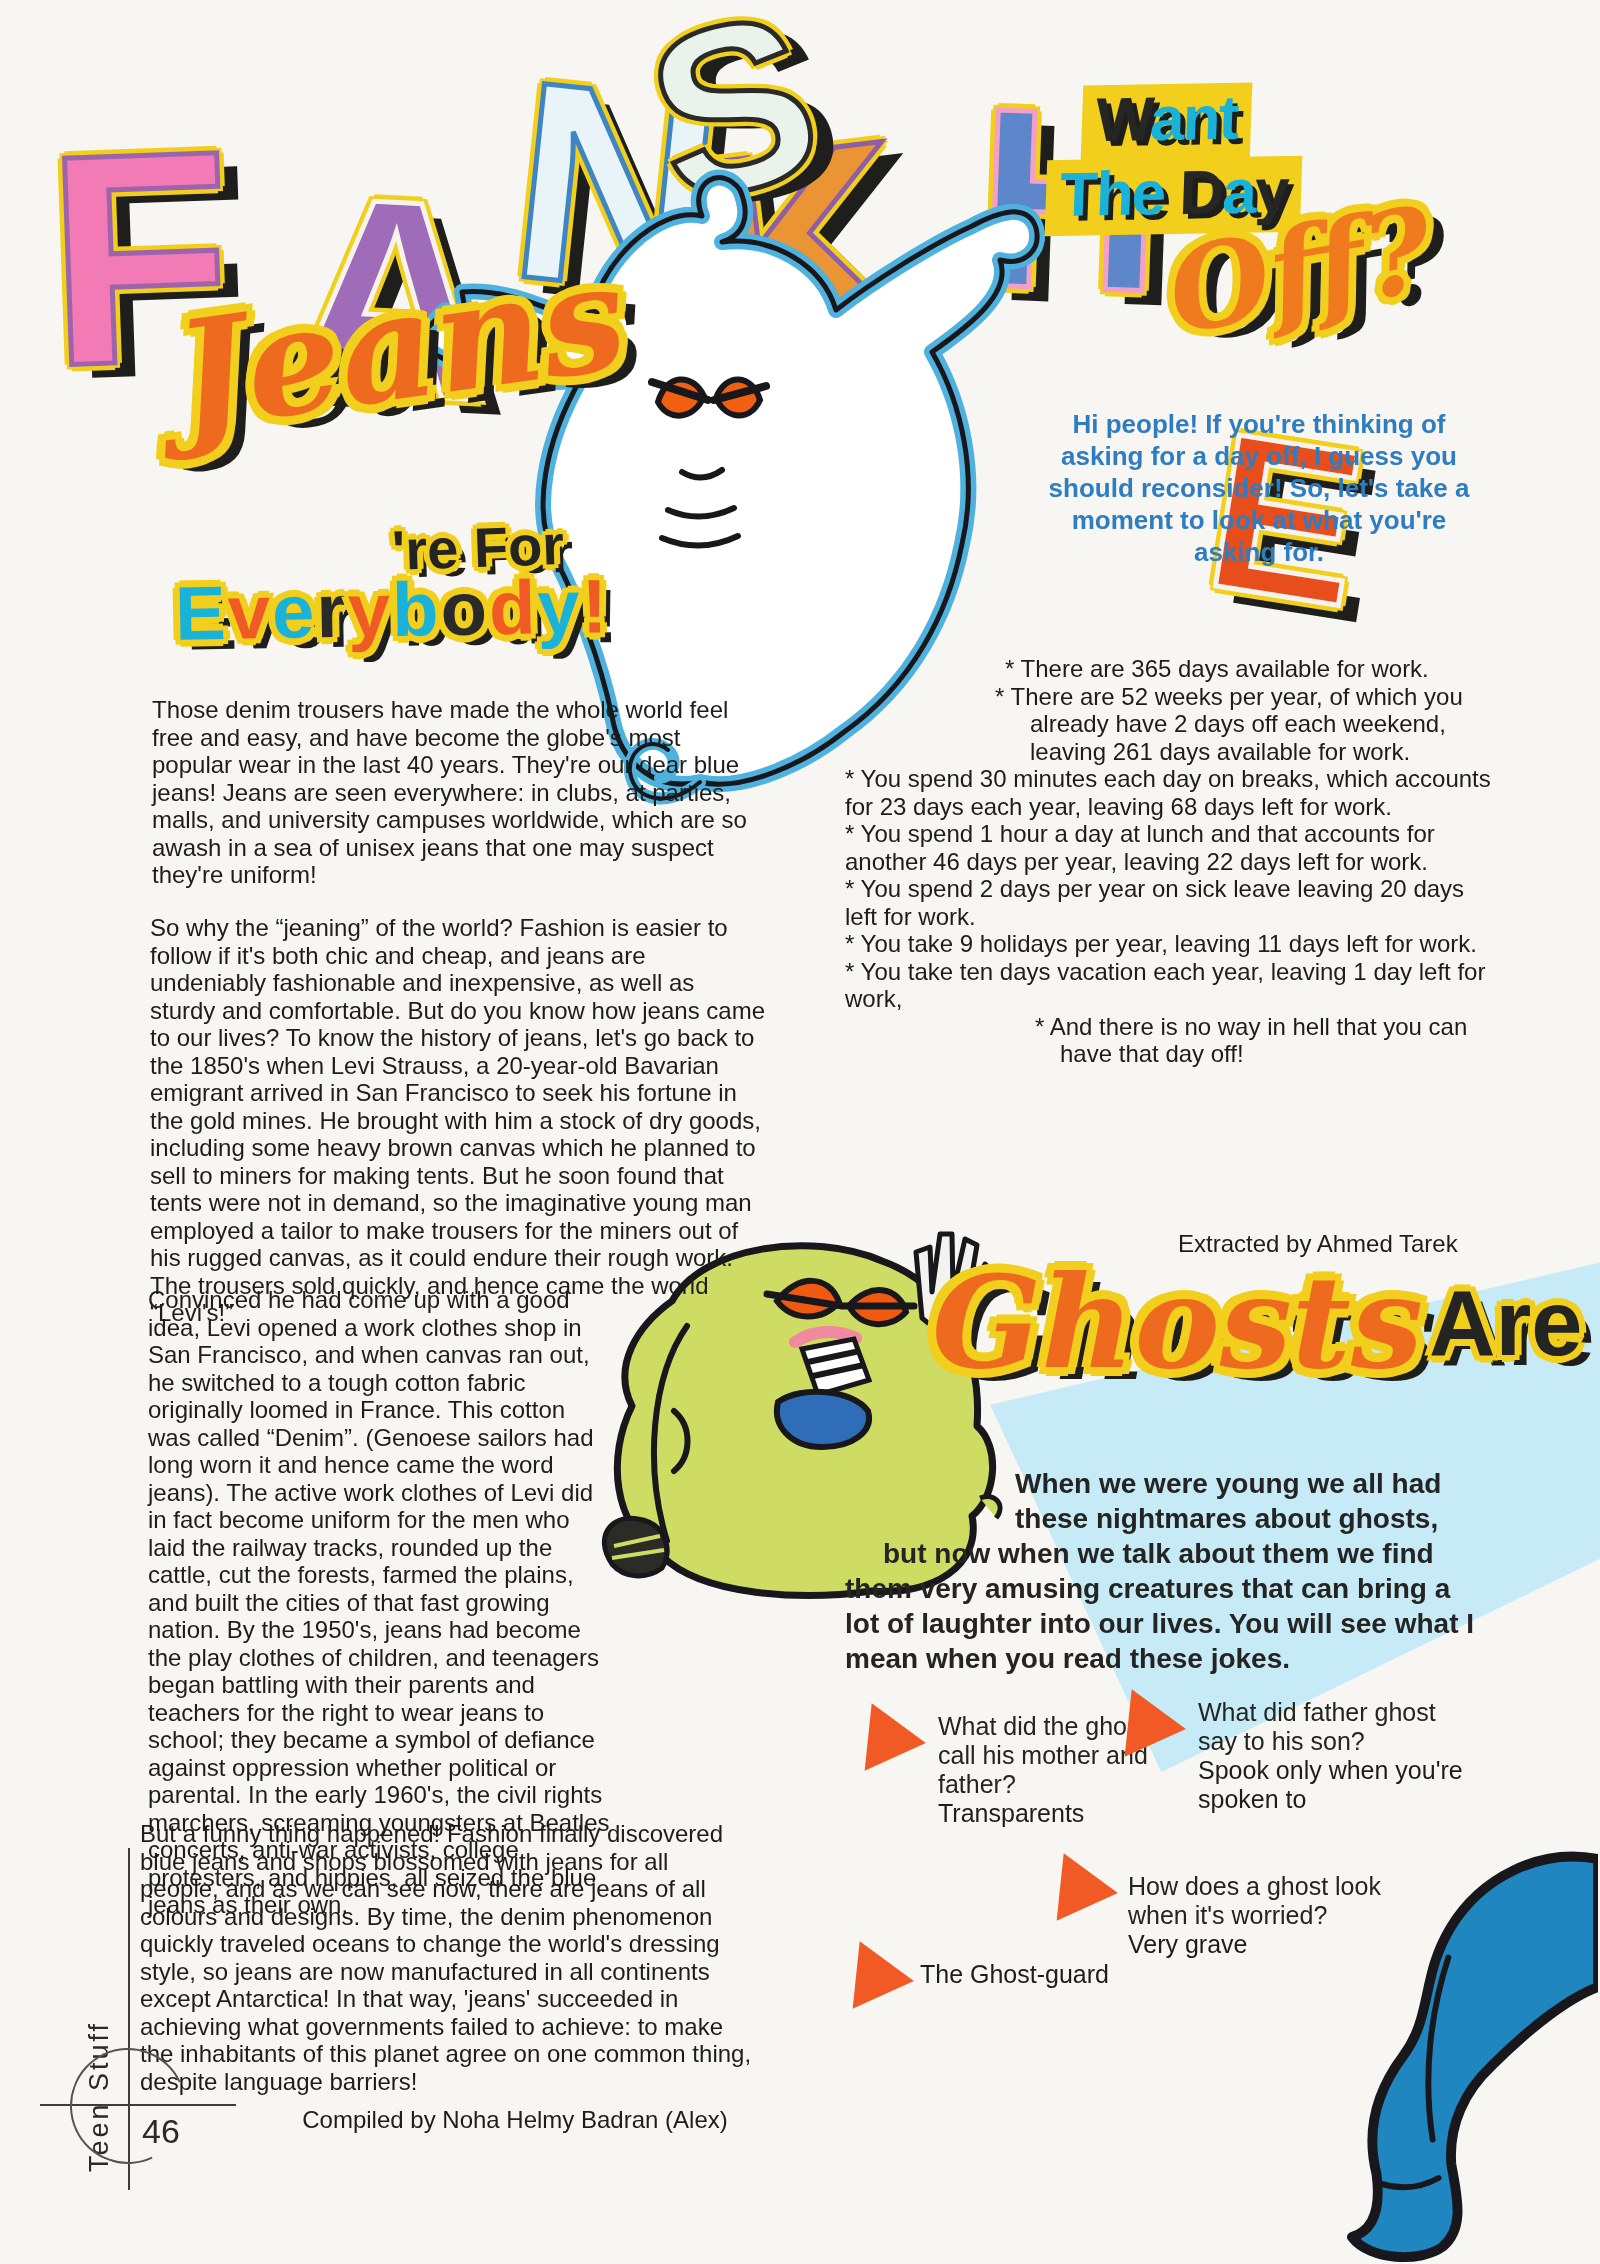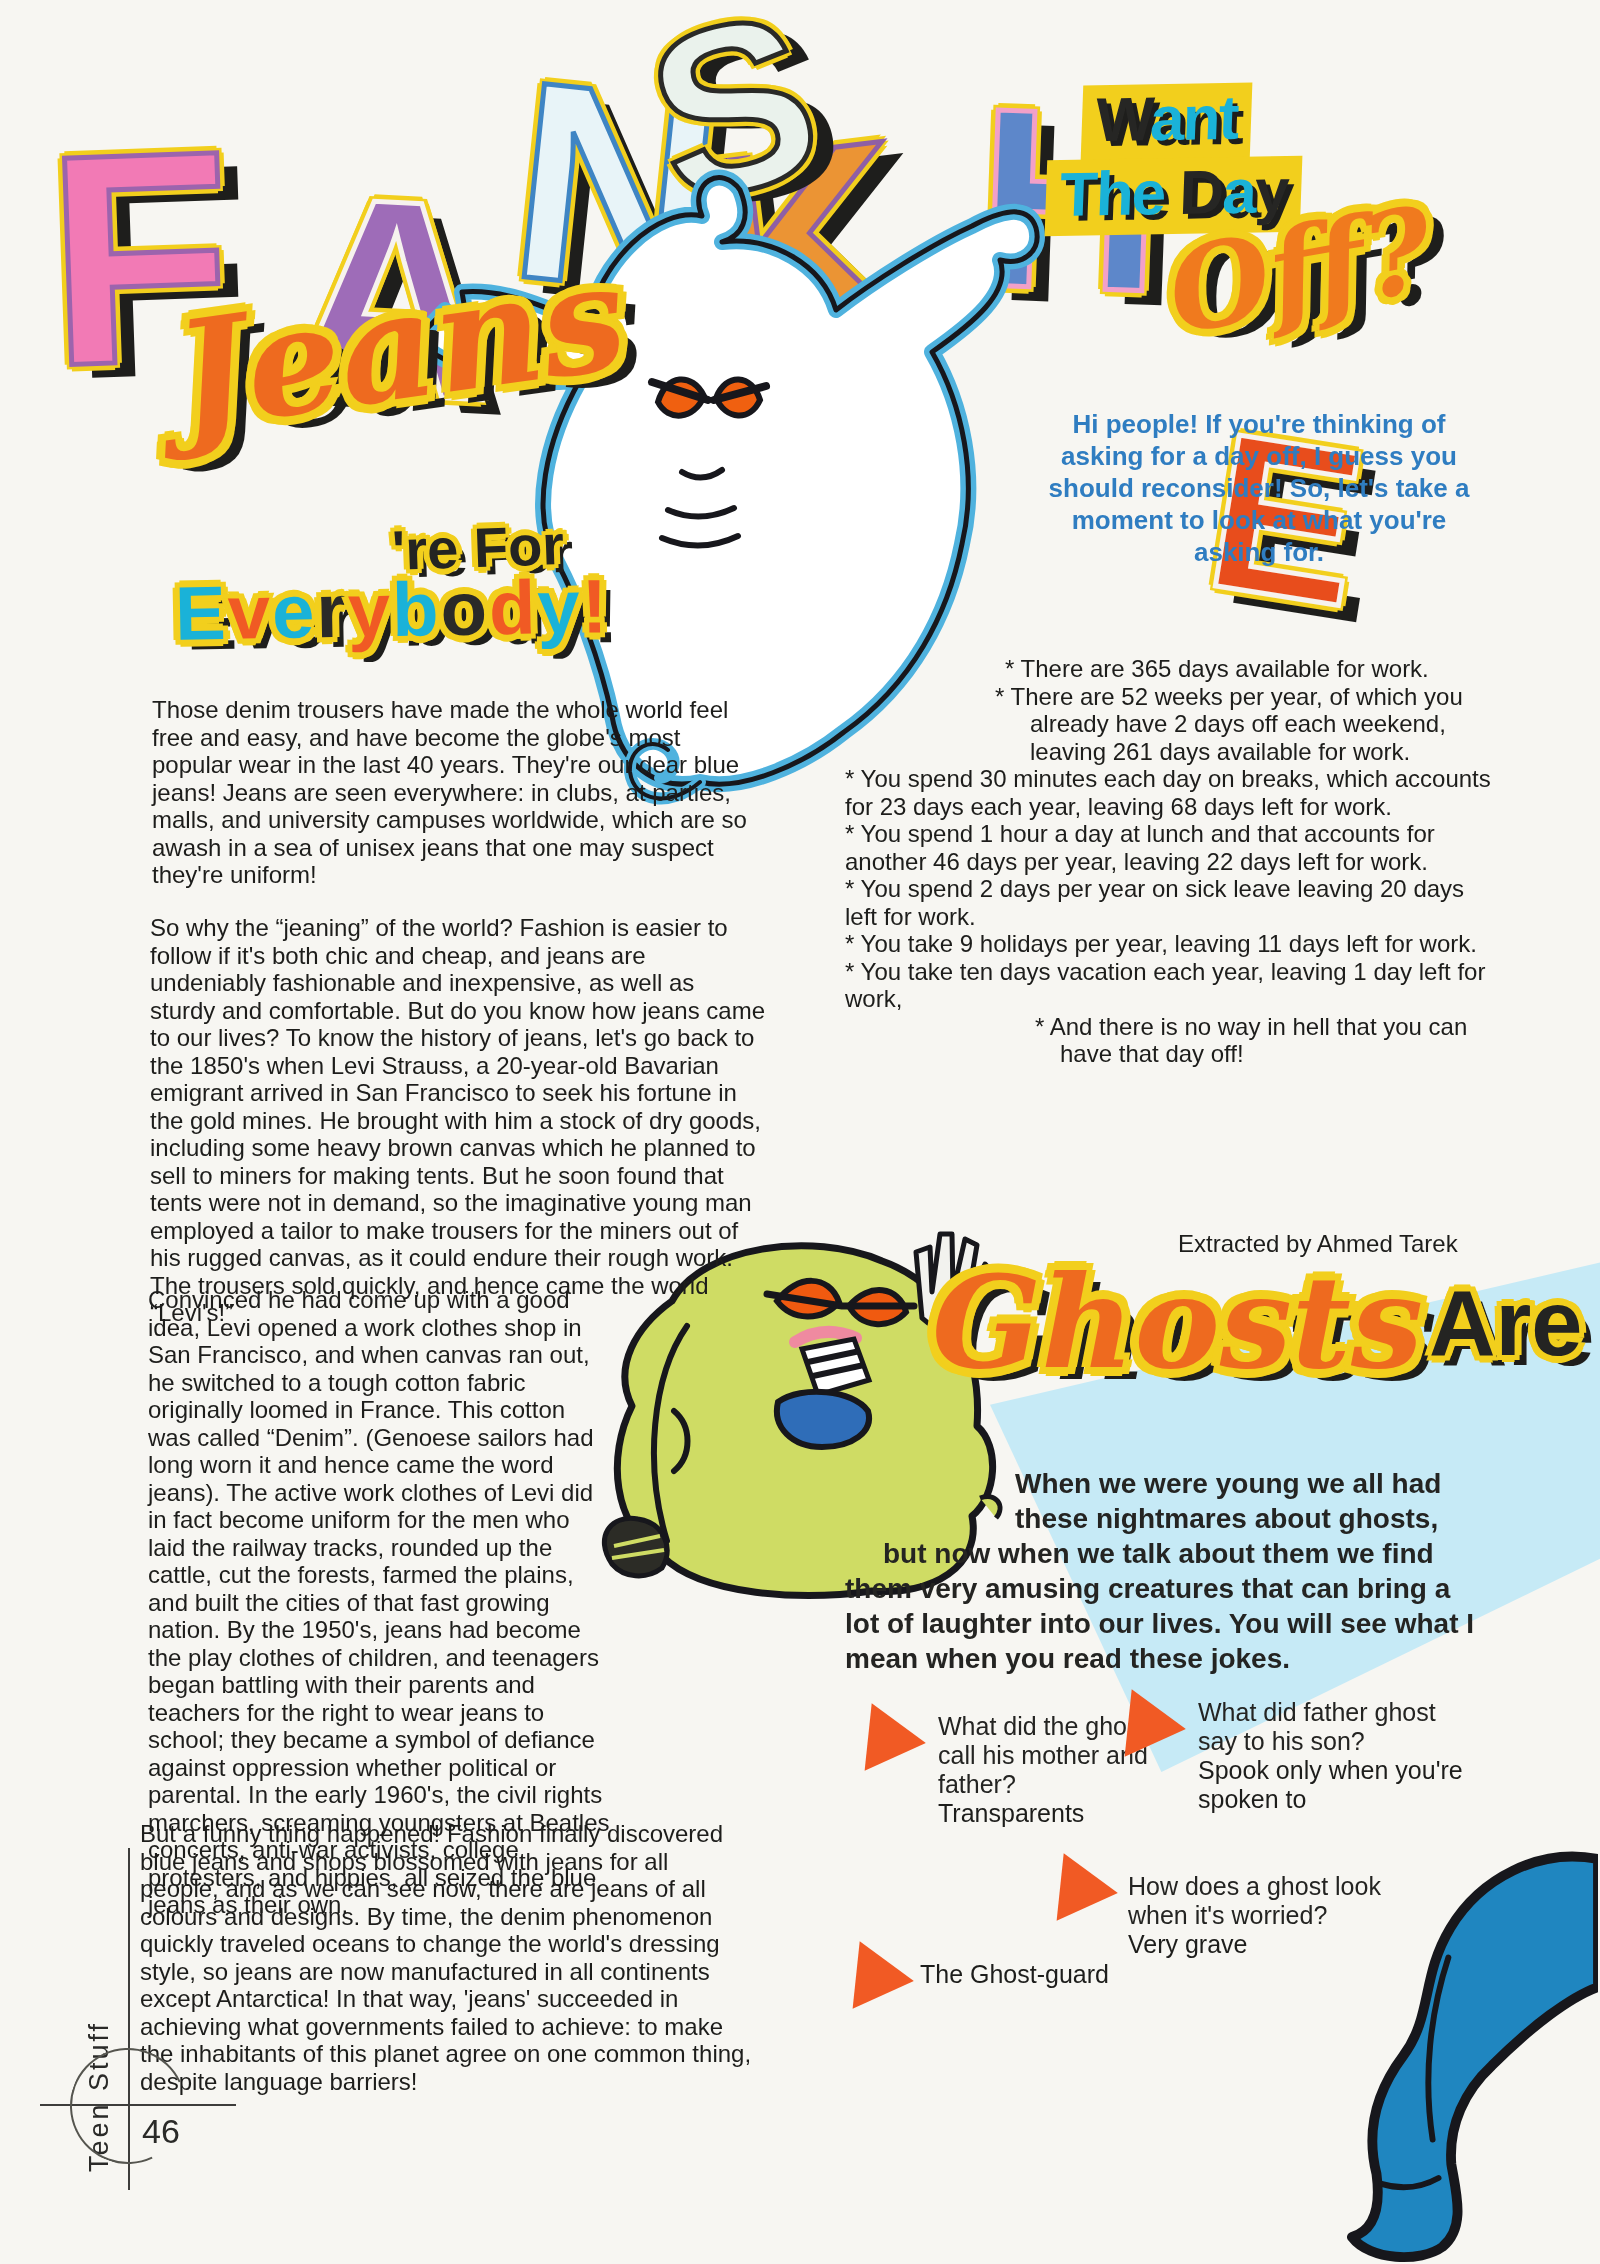--- a/index.html
+++ b/index.html
@@ -164,20 +164,21 @@
   <div class="jeans-title">Jeans</div>
   <div class="refor-title">'re For</div>
   <div class="everybody-title">
     <span class="eb-l">E</span><span class="eb-l">v</span><span class="eb-l">e</span><span class="eb-l">r</span><span class="eb-l">y</span><span class="eb-l">b</span><span class="eb-l">o</span><span class="eb-l">d</span><span class="eb-l">y</span><span class="eb-l">!</span>
   </div>
 
   <p class="bodytext p1">Those denim trousers have made the whole world feel free and easy, and have become the globe's most popular wear in the last 40 years. They're our dear blue jeans! Jeans are seen everywhere: in clubs, at parties, malls, and university campuses worldwide, which are so awash in a sea of unisex jeans that one may suspect they're uniform!</p>
   <p class="bodytext p2">So why the “jeaning” of the world? Fashion is easier to follow if it's both chic and cheap, and jeans are undeniably fashionable and inexpensive, as well as sturdy and comfortable. But do you know how jeans came to our lives? To know the history of jeans, let's go back to the 1850's when Levi Strauss, a 20-year-old Bavarian emigrant arrived in San Francisco to seek his fortune in the gold mines. He brought with him a stock of dry goods, including some heavy brown canvas which he planned to sell to miners for making tents. But he soon found that tents were not in demand, so the imaginative young man employed a tailor to make trousers for the miners out of his rugged canvas, as it could endure their rough work. The trousers sold quickly, and hence came the world “Levi's!”</p>
   <p class="bodytext p3">Convinced he had come up with a good idea, Levi opened a work clothes shop in San Francisco, and when canvas ran out, he switched to a tough cotton fabric originally loomed in France. This cotton was called “Denim”. (Genoese sailors had long worn it and hence came the word jeans). The active work clothes of Levi did in fact become uniform for the men who laid the railway tracks, rounded up the cattle, cut the forests, farmed the plains, and built the cities of that fast growing nation. By the 1950's, jeans had become the play clothes of children, and teenagers began battling with their parents and teachers for the right to wear jeans to school; they became a symbol of defiance against oppression whether political or parental. In the early 1960's, the civil rights marchers, screaming youngsters at Beatles concerts, anti-war activists, college protesters, and hippies, all seized the blue jeans as their own.</p>
   <p class="bodytext p4">But a funny thing happened! Fashion finally discovered blue jeans and shops blossomed with jeans for all people, and as we can see now, there are jeans of all colours and designs. By time, the denim phenomenon quickly traveled oceans to change the world's dressing style, so jeans are now manufactured in all continents except Antarctica! In that way, 'jeans' succeeded in achieving what governments failed to achieve: to make the inhabitants of this planet agree on one common thing, despite language barriers!</p>
+  <p class="bodytext jeans-byline">Compiled by Noha Helmy Badran (Alex)</p>
 
   <div class="dayoff-intro">Hi people! If you're thinking of asking for a day off, I guess you should reconsider! So, let's take a moment to look at what you're asking for.</div>
   <div class="dayoff-list">
     <div class="di-0">* There are 365 days available for work.</div>
     <div class="di-1">* There are 52 weeks per year, of which you already have 2 days off each weekend, leaving 261 days available for work.</div>
     <div class="di-3">* You spend 30 minutes each day on breaks, which accounts for 23 days each year, leaving 68 days left for work.</div>
     <div class="di-4">* You spend 1 hour a day at lunch and that accounts for another 46 days per year, leaving 22 days left for work.</div>
     <div class="di-5">* You spend 2 days per year on sick leave leaving 20 days left for work.</div>
     <div class="di-6">* You take 9 holidays per year, leaving 11 days left for work.</div>
     <div class="di-7">* You take ten days vacation each year, leaving 1 day left for work,</div>

